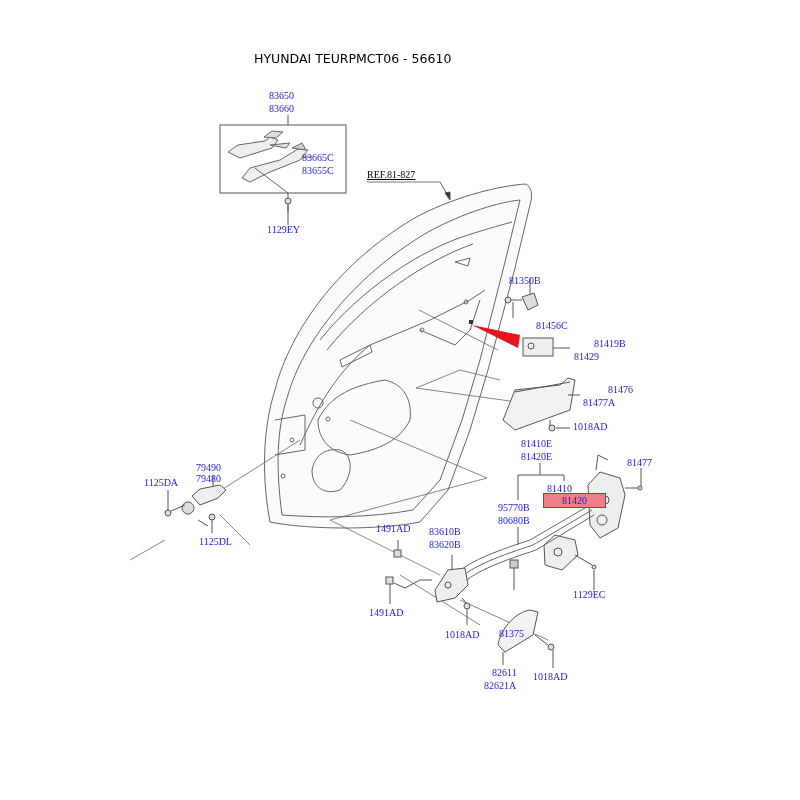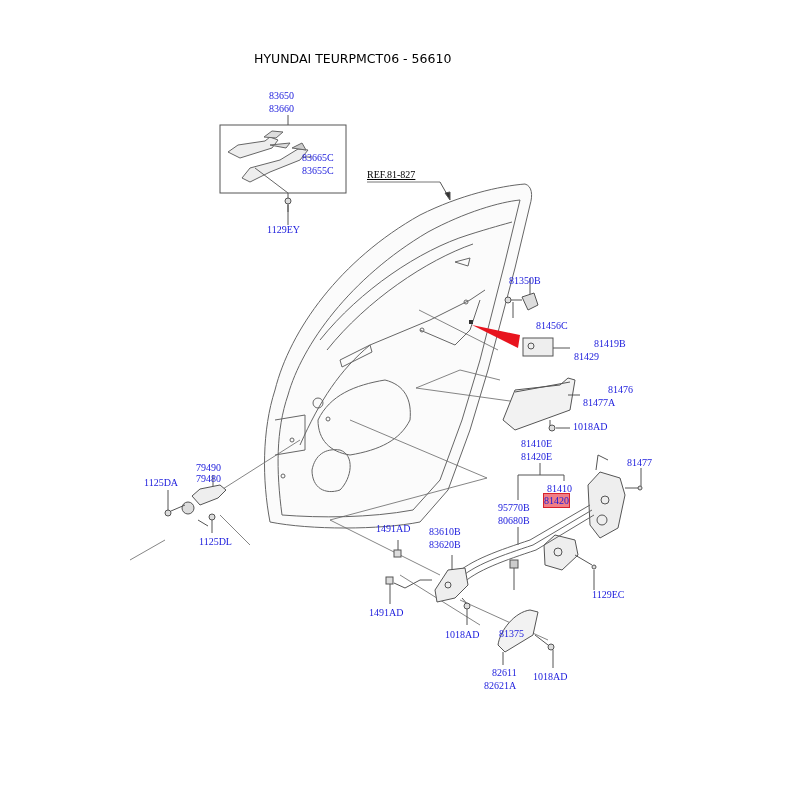--- a/index.html
+++ b/index.html
@@ -2,21 +2,21 @@
 <html><head>
 <meta charset="utf-8">
 <style>
   html, body { margin:0; padding:0; background:#ffffff; }
   body { width:800px; height:800px; position:relative; overflow:hidden; font-family:"Liberation Sans", sans-serif; }
   #diagram { position:absolute; left:0; top:0; width:800px; height:800px; }
   .title { position:absolute; left:0; top:51px; width:700px; text-align:center; font-family:"DejaVu Sans", sans-serif; font-size:12.5px; color:#000; padding-left:0; }
   .title span { position:absolute; left:254px; top:0; white-space:nowrap; }
   .lbl { position:absolute; font-family:Liberation Serif, serif; font-size:10px; line-height:13px; color:#1a1adc; white-space:nowrap; cursor:pointer; }
   .lbl.ref { color:#000000; text-decoration:underline; }
-  .lbl.hl { background:#f07e86; outline:1px solid #d8202c; padding:0 0; }
+  .lbl.hl { background:#f07e86; outline:1px solid #d8202c; padding:0 18px; }
 </style>
 </head>
 <body>
 
 <svg id="diagram" viewBox="0 0 800 800" xmlns="http://www.w3.org/2000/svg">
   <g fill="none" stroke="#555" stroke-width="1">
 
     <rect x="220" y="125" width="126" height="68" fill="none" stroke="#555"></rect>
     <line x1="288" y1="115" x2="288" y2="125"></line>
 
@@ -206,16 +206,16 @@
 <div class="lbl" style="left:196px;top:448px;margin-top:24px;">79480</div>
 <div class="lbl" style="left:196px;top:461px;">79490</div>
 <div class="lbl" style="left:144px;top:476px;">1125DA</div>
 <div class="lbl" style="left:199px;top:535px;">1125DL</div>
 <div class="lbl" style="left:376px;top:522px;">1491AD</div>
 <div class="lbl" style="left:369px;top:606px;">1491AD</div>
 <div class="lbl" style="left:429px;top:525px;">83610B</div>
 <div class="lbl" style="left:429px;top:538px;">83620B</div>
 <div class="lbl" style="left:445px;top:628px;">1018AD</div>
 <div class="lbl" style="left:499px;top:587px;margin-top:40px;">81375</div>
-<div class="lbl" style="left:573px;top:588px;margin-left:19px;">1129EC</div>
+<div class="lbl" style="left:573px;top:588px;">1129EC</div>
 <div class="lbl" style="left:492px;top:666px;">82611</div>
 <div class="lbl" style="left:484px;top:679px;">82621A</div>
 <div class="lbl" style="left:533px;top:670px;">1018AD</div>
 
 </body></html>

